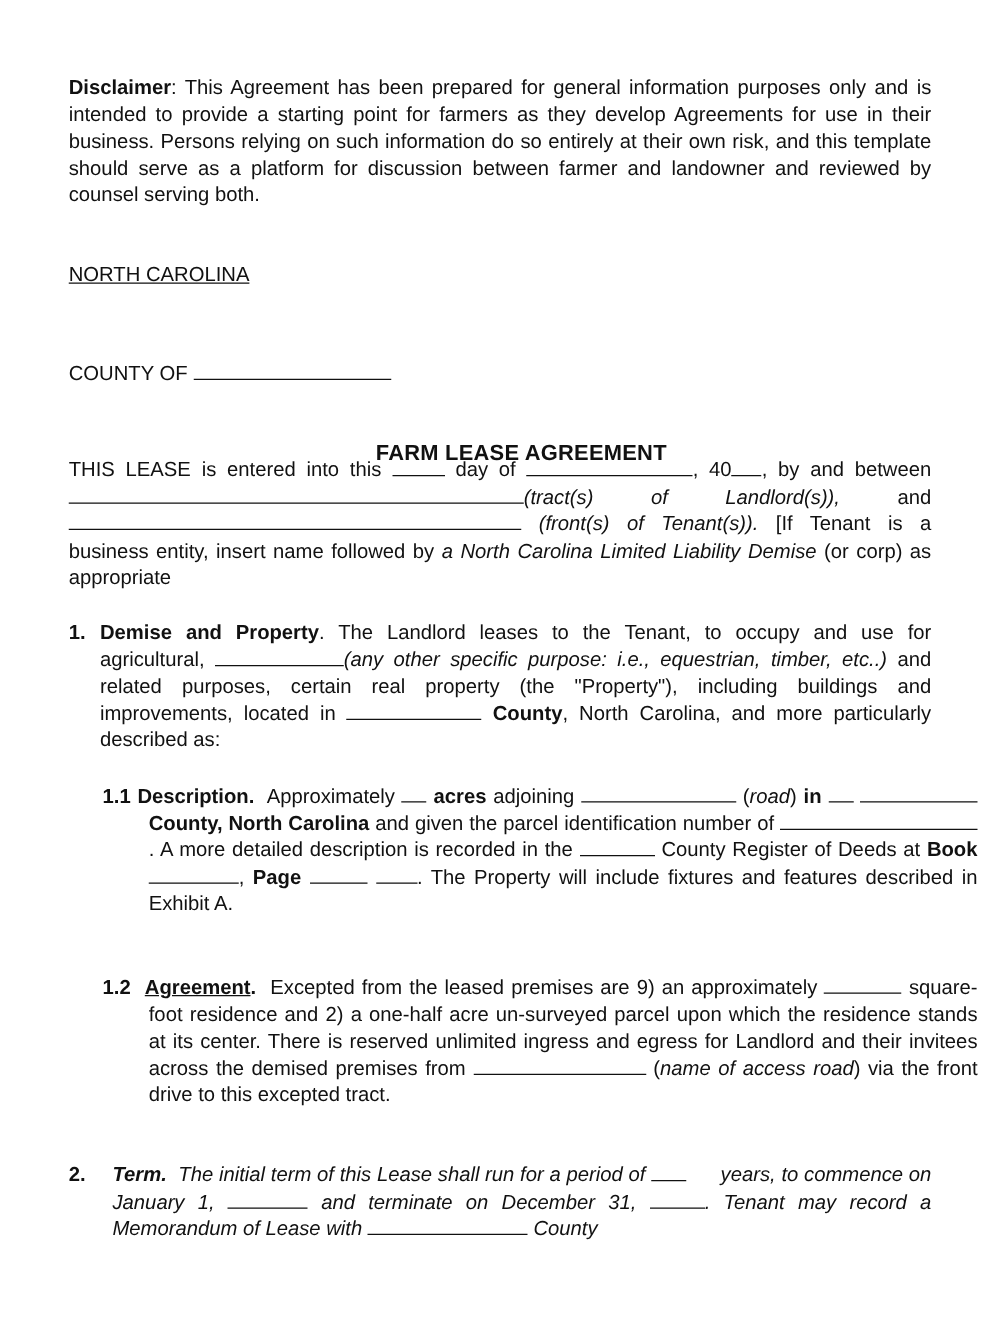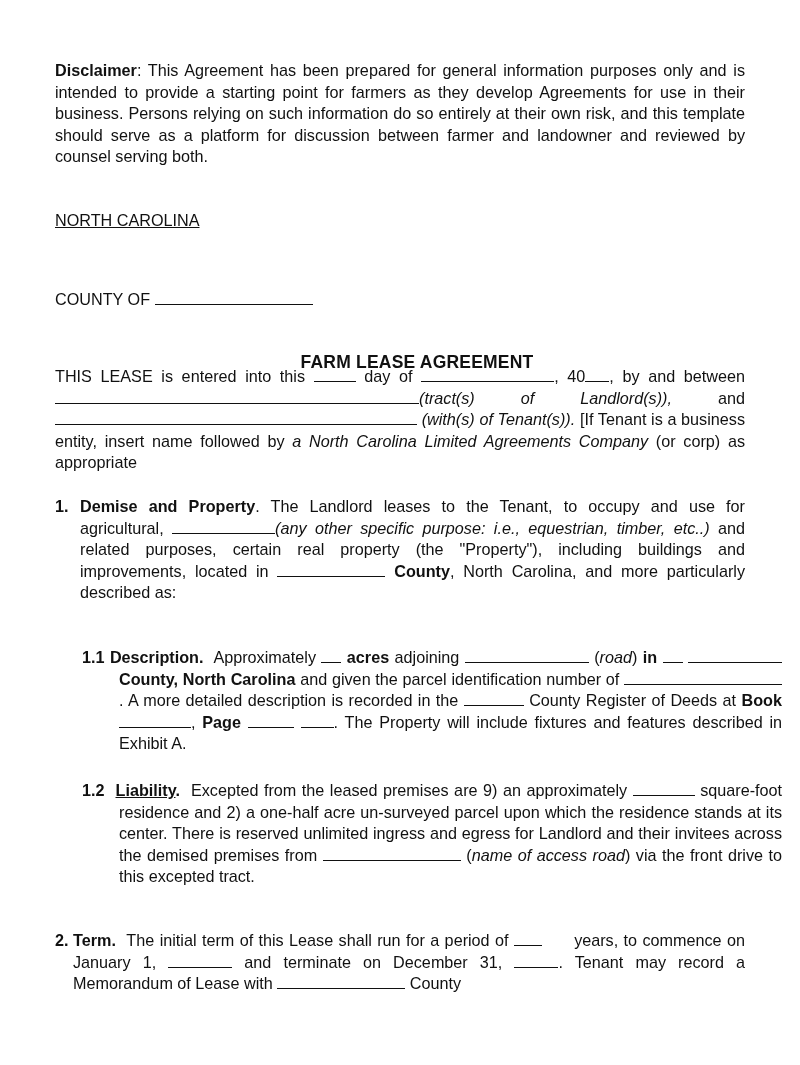--- a/index.html
+++ b/index.html
@@ -15,26 +15,26 @@
   .u { text-decoration: underline; }
   .blank { display: inline-block; border-bottom: 1.3px solid #111; height: 14px; vertical-align: baseline; }
   .disclaimer { position: absolute; top: 0; }
   .state { position: absolute; top: 150px; text-decoration: underline; }
   .county { position: absolute; top: 193px; margin-top: 36px; }
   .title { position: absolute; top: 258px; left: 17px; width: 690px; text-align: center; font-weight: bold; font-size: 17.5px; letter-spacing: 0.2px; margin-top: 34px; }
   .intro { position: absolute; top: 306px; }
   .sec1 { position: absolute; top: 436px; left: 0; width: 690px; }
   .sec1 .num { position: absolute; left: 0; top: 0; font-weight: bold; }
   .sec1 .body { margin-left: 25px; }
-  .sub11 { position: absolute; top: 587px; left: 27px; width: 663px; }
+  .sub11 { position: absolute; top: 567px; left: 27px; width: 663px; }
   .sub12 { position: absolute; top: 720px; left: 27px; width: 663px; }
   .hang { padding-left: 37px; text-indent: -37px; }
   .sec2 { position: absolute; top: 870px; left: 0; width: 690px; }
   .sec2 .num { position: absolute; left: 0; top: 0; font-weight: bold; }
-  .sec2 .body { margin-left: 18px; }
+  .sec2 .body { margin-left: 35px; font-style: italic; }
 </style>
 </head>
 <body>
 
 <div class="page">
 
   <p class="disclaimer"><span class="b">Disclaimer</span><span>: This Agreement has been prepared for general information purposes only and is intended to provide a starting point for farmers as they develop Agreements for use in their business. Persons relying on such information do so entirely at their own risk, and this template should serve as a platform for discussion between farmer and landowner and reviewed by counsel serving both.</span></p>
 
   <div class="state">NORTH CAROLINA</div>
   <div class="county"><span>COUNTY OF</span> <span class="blank" style="width:158px"></span></div>
@@ -42,23 +42,23 @@
   <div class="title">FARM LEASE AGREEMENT</div>
 
   <p class="intro">
     <span>THIS LEASE is entered into this</span>
     <span class="blank" style="width:42px"></span>
     <span>day of</span>
     <span class="blank" style="width:133px"></span><span>, 40</span><span class="blank" style="width:24px"></span><span>, by and between</span>
     <span class="blank" style="width:364px"></span><span class="i">(tract(s) of Landlord(s)),</span>
     <span>and</span>
     <span class="blank" style="width:362px"></span>
-    <span class="i">(with(s) of Tenant(s)).</span>
+    <span class="i">(front(s) of Tenant(s)).</span>
     <span>[If Tenant is a business entity, insert name followed by</span>
-    <span class="i">a North Carolina Limited Agreements Company</span>
+    <span class="i">a North Carolina Limited Liability Demise</span>
     <span>(or corp) as appropriate</span>
   </p>
 
   <div class="sec1">
     <span class="num">1.</span>
     <p class="body">
       <span class="b">Demise and Property</span><span>. The Landlord leases to the Tenant, to occupy and use for agricultural,</span>
       <span class="blank" style="width:103px"></span><span class="i">(any other specific purpose: i.e., equestrian, timber, etc..)</span>
       <span>and related purposes, certain real property (the "Property"), including buildings and improvements, located in</span>
       <span class="blank" style="width:108px"></span>
@@ -84,21 +84,21 @@
     <span>County Register of Deeds at</span>
     <span class="b">Book</span>
     <span class="blank" style="width:72px"></span>,
     <span class="b">Page</span>
     <span class="blank" style="width:46px"></span>
     <span class="blank" style="width:33px"></span><span>. The Property will include fixtures and features described in Exhibit A.</span>
   </p>
 
   <p class="sub12 hang">
     <span class="b">1.2</span>&nbsp;
-    <span class="b u">Liability</span><span class="b">.</span>&nbsp;
+    <span class="b u">Agreement</span><span class="b">.</span>&nbsp;
     <span>Excepted from the leased premises are 9) an approximately</span>
     <span class="blank" style="width:62px"></span>
     <span>square-foot residence and 2) a one-half acre un-surveyed parcel upon which the residence stands at its center. There is reserved unlimited ingress and egress for Landlord and their invitees across the demised premises from</span>
     <span class="blank" style="width:138px"></span>
     (<span class="i">name of access road</span>)
     <span>via the front drive to this excepted tract.</span>
   </p>
 
   <div class="sec2">
     <span class="num">2.</span>

